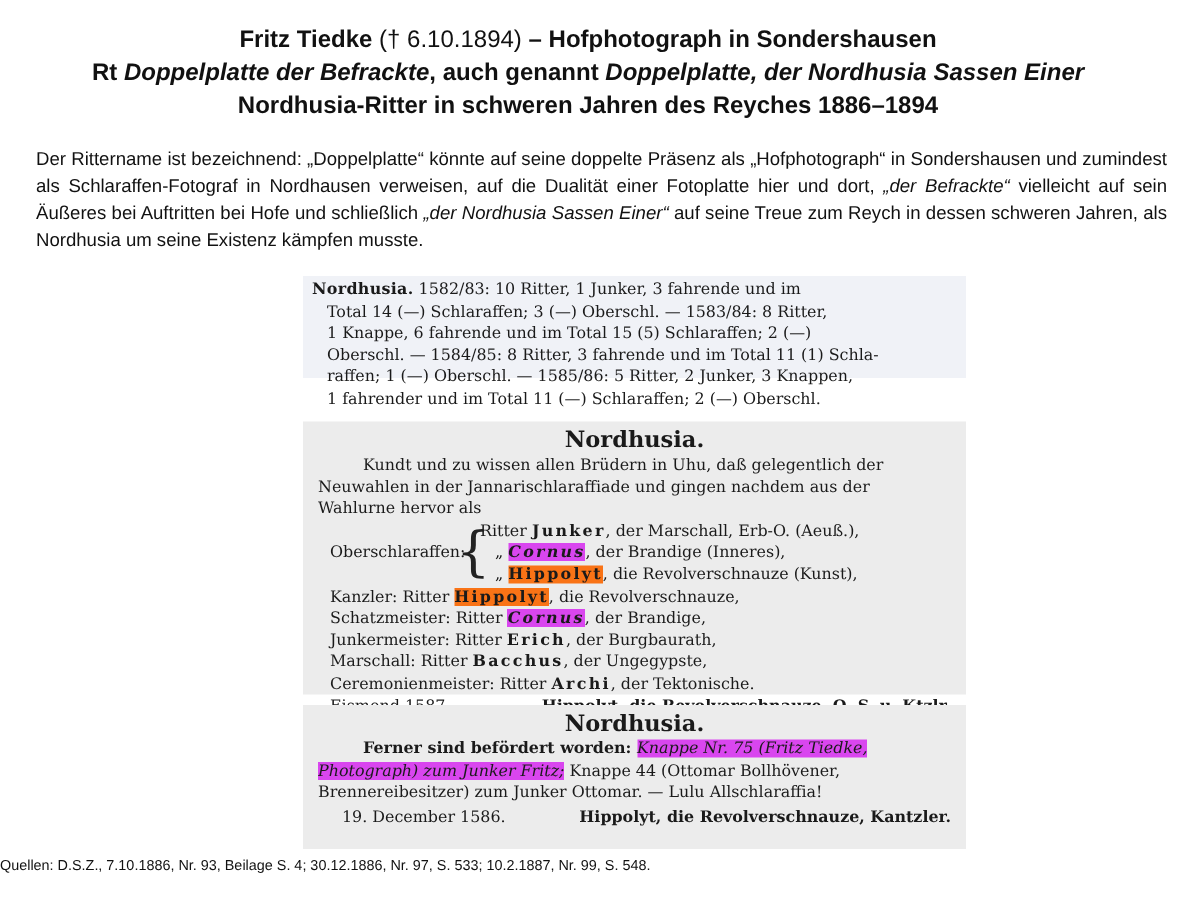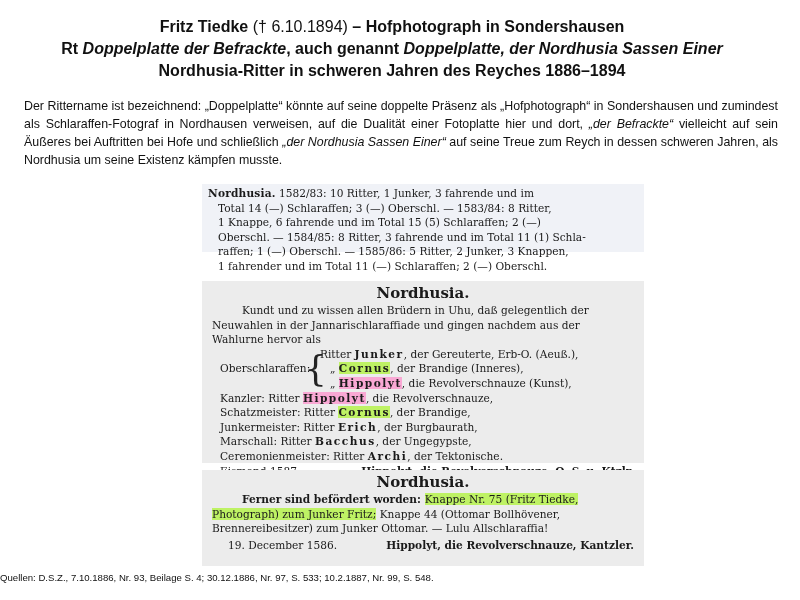--- a/index.html
+++ b/index.html
@@ -25,22 +25,22 @@
     }
     .p1 { top: 184px; height: 68px; background: #f0f2f7; padding: 2px 6px; box-sizing: border-box; }
     .p2 { top: 281px; height: 182px; background: #ececec; padding: 2px 10px; box-sizing: border-box; }
     .p3 { top: 470px; height: 96px; background: #ececec; padding: 2px 10px; box-sizing: border-box; }
     .p1 .row { white-space: nowrap; }
     .p1 .row.indent { padding-left: 10px; }
     .p1 .masthead { font-weight: bold; font-family: "DejaVu Serif", serif; letter-spacing: 0.2px; }
     .bold { font-weight: bold; }
     .ptitle { text-align: center; font-size: 15px; line-height: 20px; font-weight: bold; }
     .row { white-space: nowrap; overflow: hidden; }
-    .hl-red { background: #bef264; }
-    .hl-blue { background: #f9a8d4; }
+    .hl-red { background: #d946ef; font-style: italic; }
+    .hl-blue { background: #f97316; }
     .sp { letter-spacing: 1.5px; font-weight: bold; }
     .ober { display: flex; align-items: center; }
     .ober .lab { width: 84px; padding-left: 8px; }
     .ober .brace { font-size: 36px; line-height: 36px; width: 16px; font-weight: normal; color: #222; }
     .ober .lines { flex: 1; }
     .sig { display: flex; justify-content: space-between; padding-left: 8px; align-items: center; }
     .quellen {
       position: absolute; top: 572px; left: 0; width: 800px; text-align: left;
       font-size: 9.6px; color: #111;
     }
@@ -80,21 +80,21 @@
 <div class="panel p2">
   <div class="ptitle">Nordhusia.</div>
   <div class="row" style="padding-left:30px">Kundt und zu wissen allen Brüdern in Uhu, daß gelegentlich der</div>
   <div class="row">Neuwahlen in der Jannarischlaraffiade          und gingen nachdem aus der</div>
   <div class="row">Wahlurne hervor als</div>
   <div class="ober">
     <div class="lab">Oberschlaraffen:</div>
     <div class="brace">{</div>
     <div class="lines">
       <div class="row">
-        <span>Ritter </span><span class="sp">Junker</span><span>, der Gereuterte, Erb-O. (Aeuß.),</span>
+        <span>Ritter </span><span class="sp">Junker</span><span>, der Marschall, Erb-O. (Aeuß.),</span>
       </div>
       <div class="row" style="padding-left:10px">
         <span>„ </span><span class="sp hl-red">Cornus</span><span>, der Brandige (Inneres),</span>
       </div>
       <div class="row" style="padding-left:10px">
         <span>„ </span><span class="sp hl-blue">Hippolyt</span><span>, die Revolverschnauze (Kunst),</span>
       </div>
     </div>
   </div>
   <div class="row" style="padding-left:8px">

